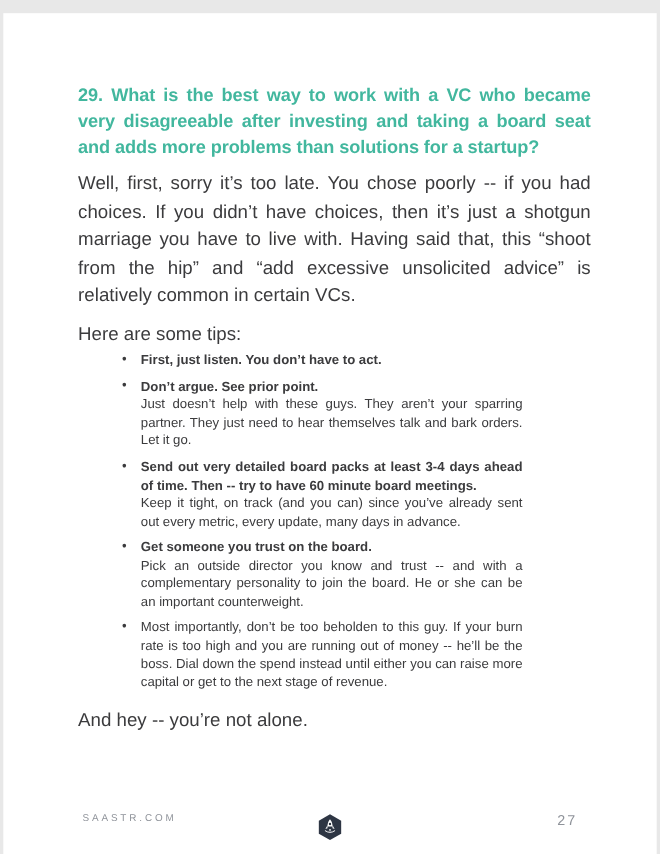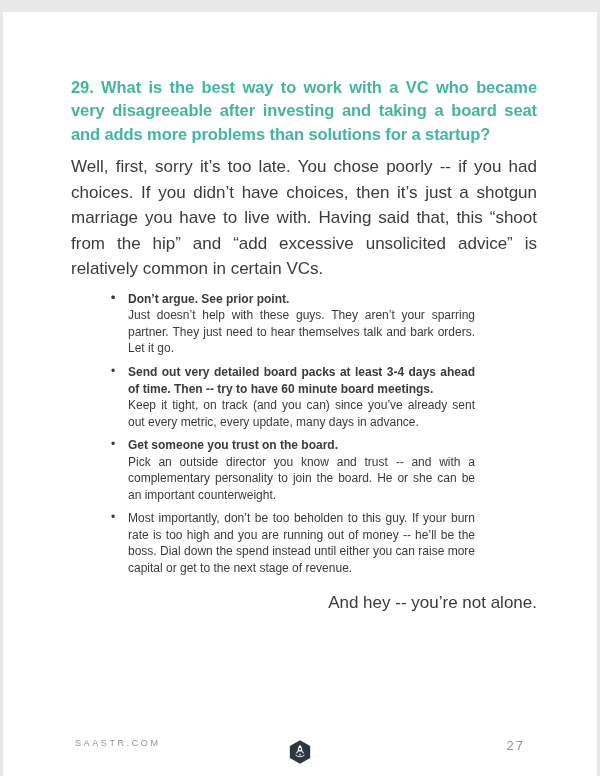--- a/index.html
+++ b/index.html
@@ -62,21 +62,21 @@
   }
   .tip-title {
     font-weight: 700;
     text-align: justify;
   }
   .tip-body {
     text-align: justify;
   }
   p.closing {
     margin: 13px 0 0 0;
-    text-align: right;
+    text-align: left;
   }
   footer.page-footer {
     position: absolute;
     left: 72px;
     right: 72px;
     bottom: 22px;
     height: 28px;
     display: flex;
     align-items: flex-start;
     justify-content: space-between;
@@ -105,24 +105,26 @@
 </head>
 <body>
 
 <div class="page">
   <main class="content">
 
     <h1 class="question">29. What is the best way to work with a VC who became very disagreeable after investing and taking a board seat and adds more problems than solutions for a startup?</h1>
 
     <p class="body-text">Well, first, sorry it’s too late. You chose poorly -- if you had choices. If you didn’t have choices, then it’s just a shotgun marriage you have to live with. Having said that, this “shoot from the hip” and “add excessive unsolicited advice” is relatively common in certain VCs.</p>
 
+    <p class="body-text tips-label">Here are some tips:</p>
 
     <ul class="tips">
 
         <li>
+          <div class="tip-title">First, just listen. You don’t have to act.</div>
         </li>
 
         <li>
           <div class="tip-title">Don’t argue. See prior point.</div>
           <div class="tip-body">Just doesn’t help with these guys. They aren’t your sparring partner. They just need to hear themselves talk and bark orders. Let it go.</div>
         </li>
 
         <li>
           <div class="tip-title">Send out very detailed board packs at least 3-4 days ahead of time. Then -- try to have 60 minute board meetings.</div>
           <div class="tip-body">Keep it tight, on track (and you can) since you’ve already sent out every metric, every update, many days in advance.</div>

